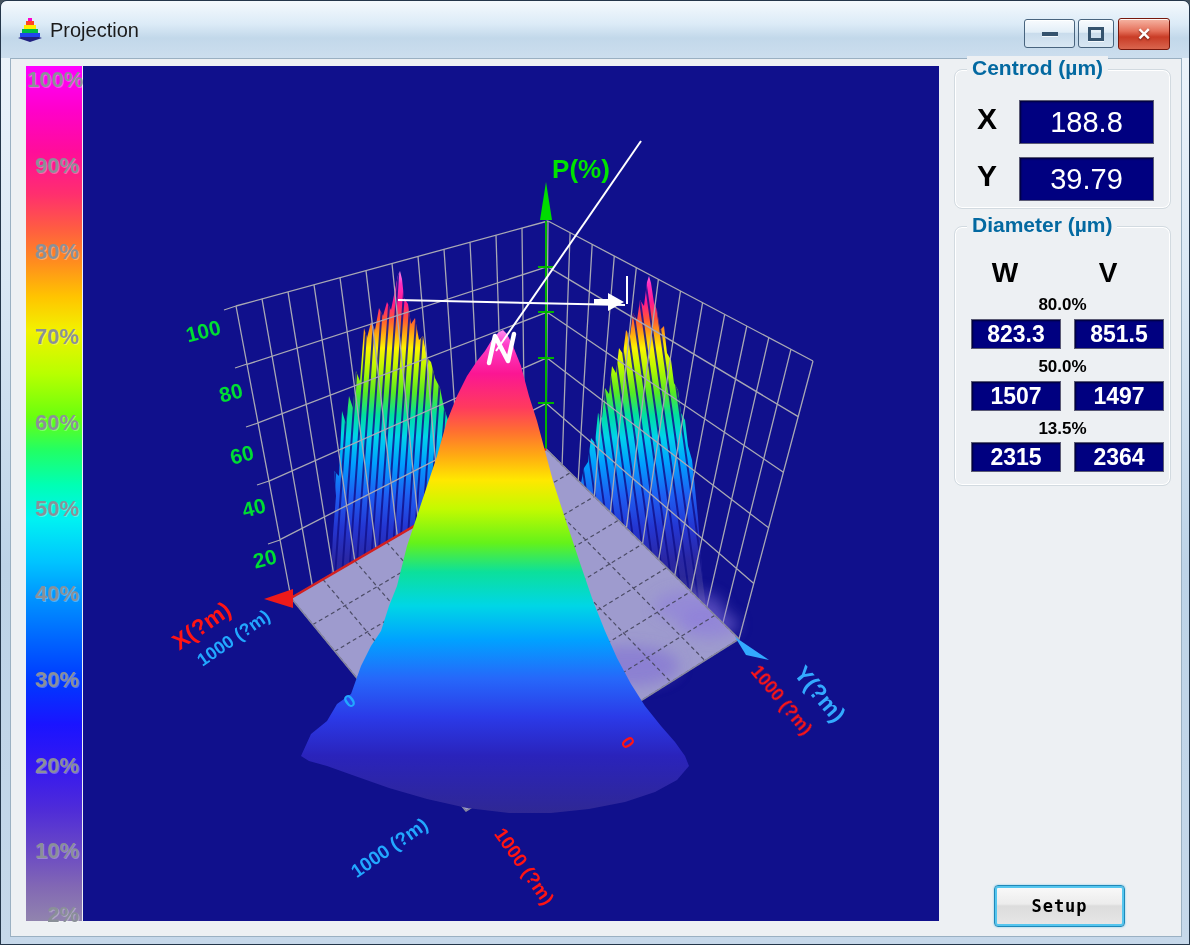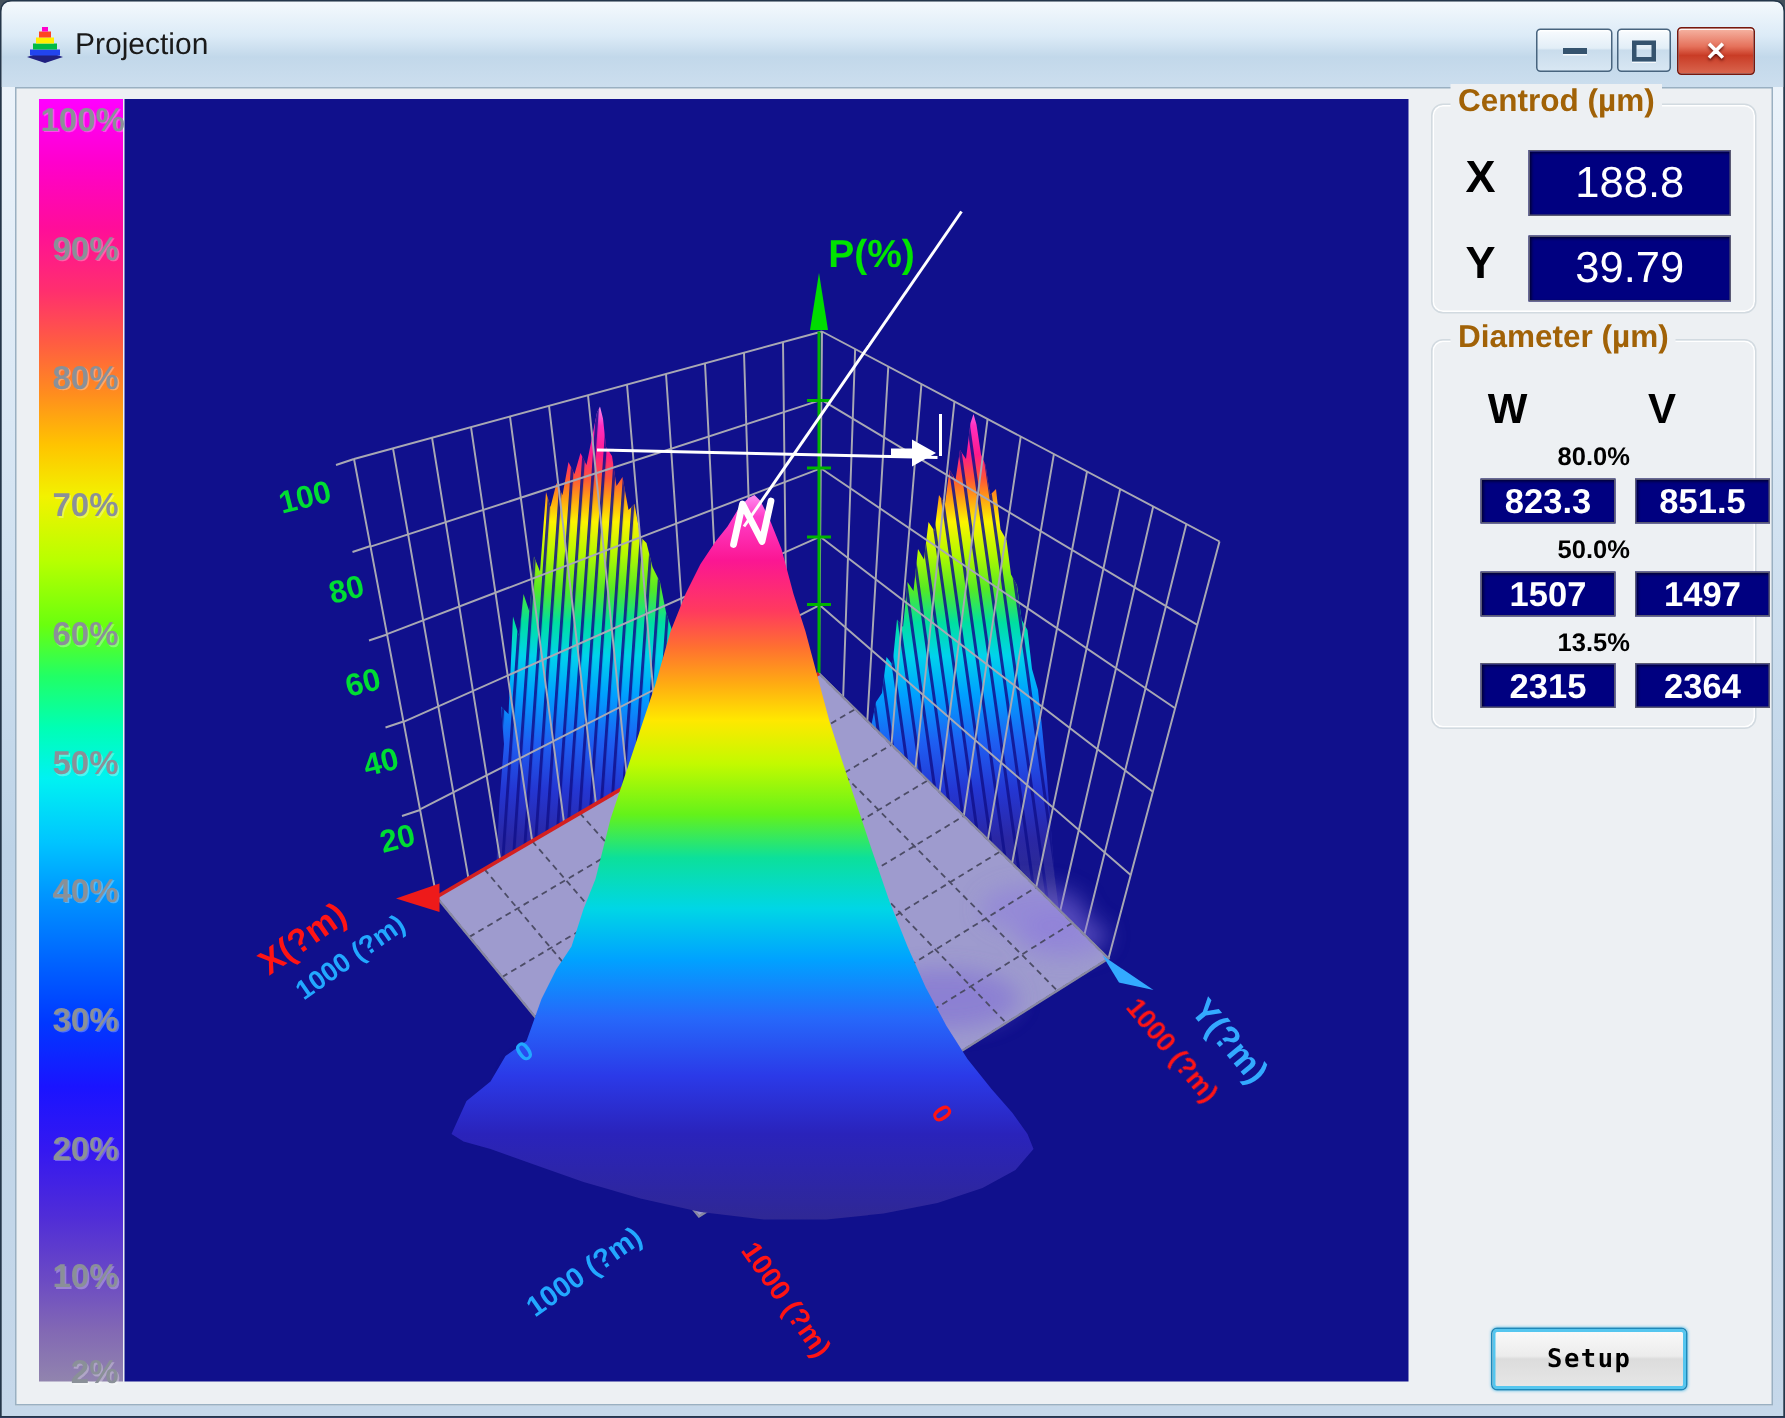--- a/index.html
+++ b/index.html
@@ -38,30 +38,30 @@
         #3518f0 82%,#4f2cd8 87%,#6b4ac4 92%,#8268b4 96%,#9184ae 100%);}
   .cb{position:absolute;right:3px;width:52px;text-align:right;font-size:22px;font-weight:bold;
        color:#8a9098;text-shadow:1px 1px 0 rgba(255,255,255,.30);}
   
   #plotbg{position:absolute;left:82px;top:65px;width:856px;height:855px;background:#10108c;}
   #plotsvg{position:absolute;left:88px;top:65px;}
   
   .groupbox{position:absolute;border:1px solid #d2dae0;border-radius:8px;
        box-shadow:inset 0 0 0 1px #ffffff;}
   .gb-label{position:absolute;top:-14px;left:12px;padding:0 5px;background:#edf0f3;
-       font-size:21px;font-weight:bold;color:#a16207;}
+       font-size:21px;font-weight:bold;color:#0369a1;}
   #box-centroid{left:953px;top:68px;width:215px;height:138px;}
   #box-diameter{left:953px;top:225px;width:215px;height:258px;}
   .cent-row-label{position:absolute;left:22px;font-size:30px;font-weight:bold;color:#000;}
   .navy{background:#000080;color:#fff;border:1px solid #5a5a74;
        box-shadow:inset 1px 1px 2px rgba(0,0,0,.6);display:flex;align-items:center;justify-content:center;}
   .cent-val{position:absolute;left:64px;width:133px;height:42px;font-size:29px;font-weight:normal;}
   .dia-head{position:absolute;top:30px;font-size:28px;font-weight:bold;color:#000;width:60px;text-align:center;}
   .dia-level{position:absolute;width:100%;text-align:center;font-size:17px;font-weight:bold;color:#000;}
-  .dia-val{position:absolute;width:88px;height:28px;font-size:23px;font-weight:bold;margin-left:16px;}
+  .dia-val{position:absolute;width:88px;height:28px;font-size:23px;font-weight:bold;}
   .dia-w{left:16px;} .dia-v{left:119px;}
   
   #setup{position:absolute;left:993px;top:884px;width:131px;height:42px;
        border:1px solid #1f88b8;box-shadow:inset 0 0 0 2px #55c6ef,0 0 2px #6ac4e8;
        border-radius:4px;background:linear-gradient(#fafafa,#ececec 45%,#dcdcdc 50%,#e7e7e7);
        font-family:"DejaVu Sans Mono",monospace;font-size:17px;font-weight:bold;color:#000;
        display:flex;align-items:center;justify-content:center;letter-spacing:1px;cursor:pointer;text-align:center;}
   text{font-family:"Liberation Sans",sans-serif;font-weight:bold;}
 </style>
 </head>

